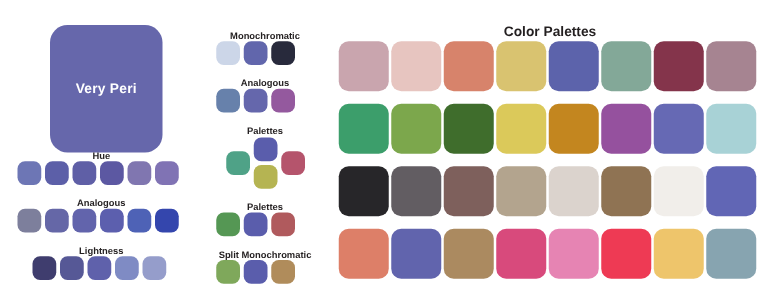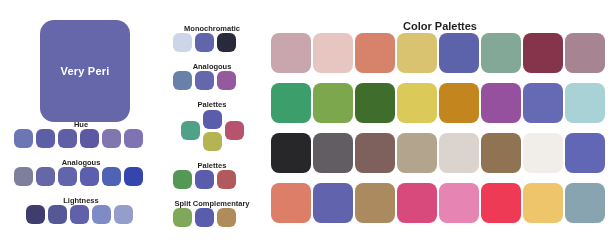--- a/index.html
+++ b/index.html
@@ -115,21 +115,21 @@
       <div class="sw" style="left: 217px; top: 71px; width: 19px; height: 19px; background: rgb(148, 89, 158);"></div>
       <div class="caption caption-c" style="left: 212px; top: 101px;">Palettes</div>
       <div class="sw" style="left: 203px; top: 110px; width: 19px; height: 19px; background: rgb(90, 93, 172);"></div>
       <div class="sw" style="left: 181px; top: 121px; width: 19px; height: 19px; background: rgb(79, 162, 135);"></div>
       <div class="sw" style="left: 225px; top: 121px; width: 19px; height: 19px; background: rgb(181, 84, 108);"></div>
       <div class="sw" style="left: 203px; top: 132px; width: 19px; height: 19px; background: rgb(181, 180, 82);"></div>
       <div class="caption caption-c" style="left: 212px; top: 162px;">Palettes</div>
       <div class="sw" style="left: 173px; top: 170px; width: 19px; height: 19px; background: rgb(85, 151, 84);"></div>
       <div class="sw" style="left: 195px; top: 170px; width: 19px; height: 19px; background: rgb(90, 93, 172);"></div>
       <div class="sw" style="left: 217px; top: 170px; width: 19px; height: 19px; background: rgb(176, 90, 93);"></div>
-      <div class="caption caption-c" style="left: 212px; top: 200px;">Split Complementary</div>
+      <div class="caption caption-c" style="left: 212px; top: 200px;">Split Monochromatic</div>
       <div class="sw" style="left: 173px; top: 208px; width: 19px; height: 19px; background: rgb(127, 168, 91);"></div>
       <div class="sw" style="left: 195px; top: 208px; width: 19px; height: 19px; background: rgb(90, 93, 172);"></div>
       <div class="sw" style="left: 217px; top: 208px; width: 19px; height: 19px; background: rgb(176, 140, 91);"></div>
     </div>
 
   <div>
     <div class="panel-title">Color Palettes</div>
     <div id="palette-grid">
         <div class="sw" style="left: 271px; top: 33px; width: 40px; height: 40px; background: rgb(201, 165, 174); border-radius: 8px;"></div>
         <div class="sw" style="left: 313px; top: 33px; width: 40px; height: 40px; background: rgb(231, 197, 192); border-radius: 8px;"></div>

